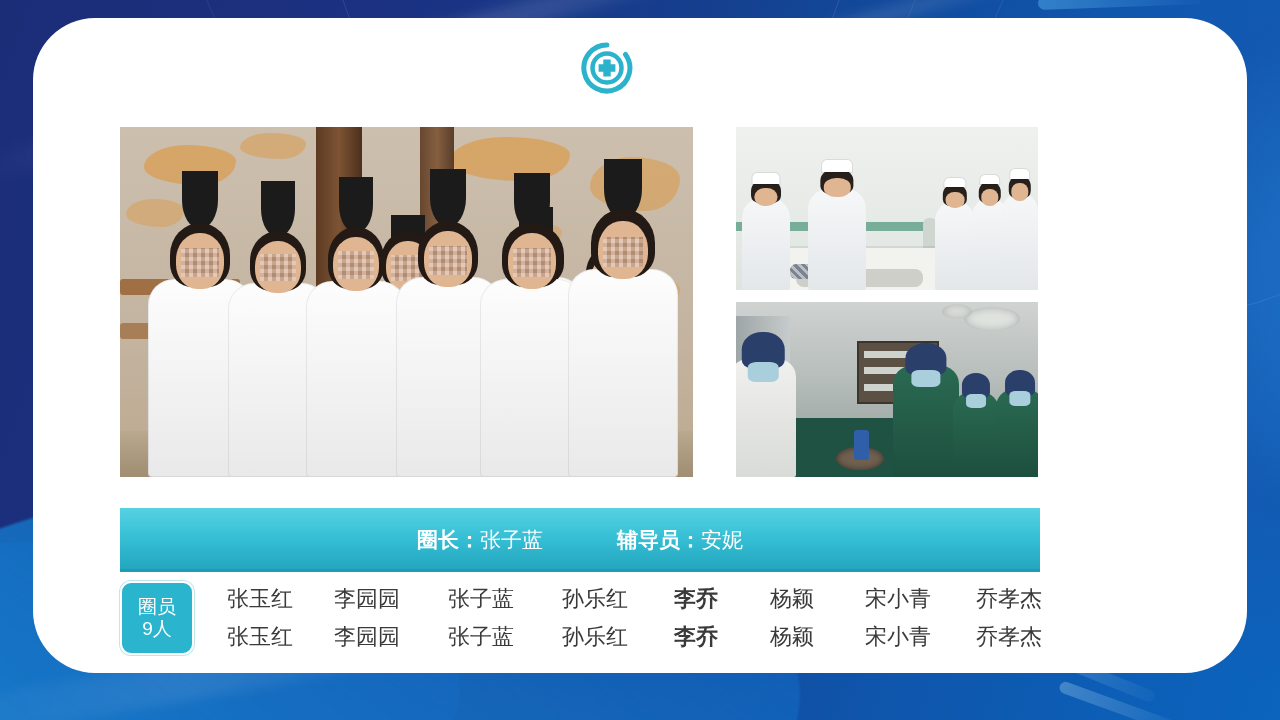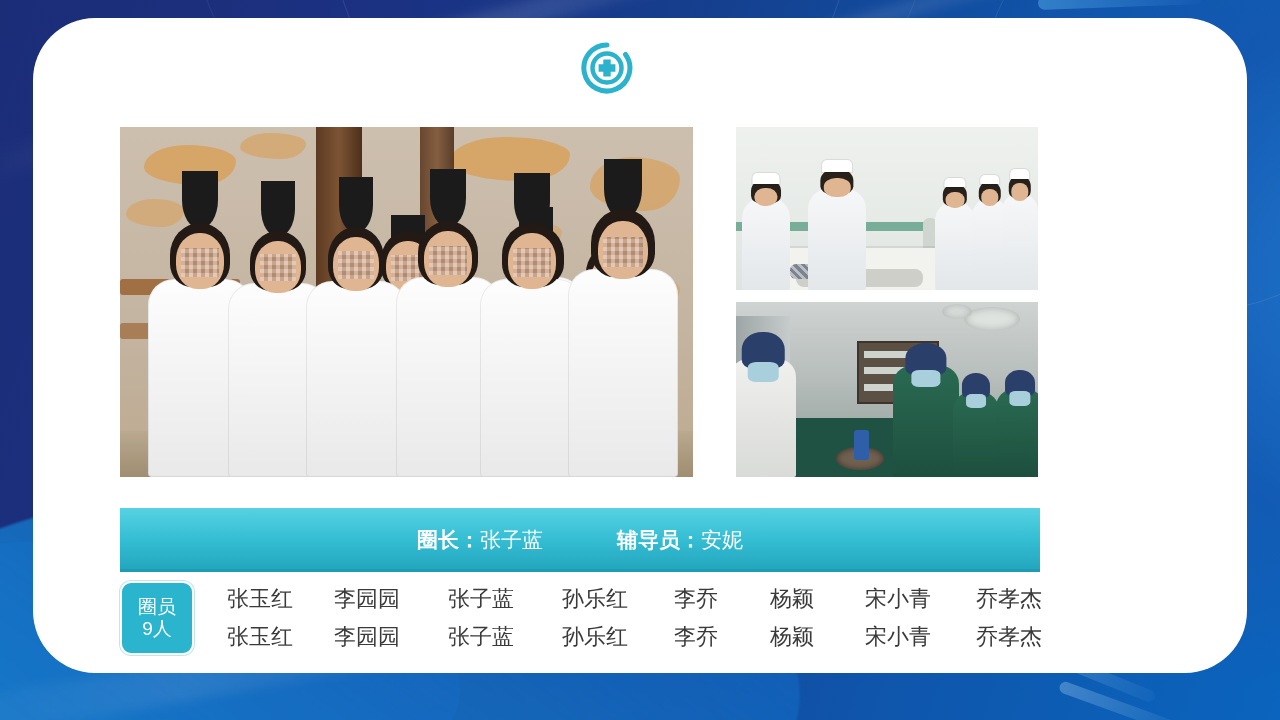--- a/index.html
+++ b/index.html
@@ -114,21 +114,21 @@
          border:2px solid #ffffff;box-shadow:0 0 0 1px #bfe7ef;
          color:#fff;display:flex;flex-direction:column;align-items:center;justify-content:center;
          line-height:1.15;font-size:19px;}
   .mlist{flex:1 1 auto;padding-left:14px;}
   .mrow{display:flex;align-items:center;height:38px;color:#3a3a3a;font-size:22px;}
   .mname{text-align:center;white-space:nowrap;}
   .mname.w1{flex:0 0 104px;}
   .mname.w2{flex:0 0 110px;}
   .mname.w3{flex:0 0 118px;}
   .mname.w4{flex:0 0 110px;}
-  .mname.w5{flex:0 0 92px;}
+  .mname.w5{flex:0 0 92px;font-weight:bold;}
   .mname.w6{flex:0 0 100px;}
   .mname.w7{flex:0 0 112px;}
   .mname.w8{flex:0 0 110px;}
 </style>
 </head>
 <body>
 
 <div class="slide">
 
   <div class="bg">

